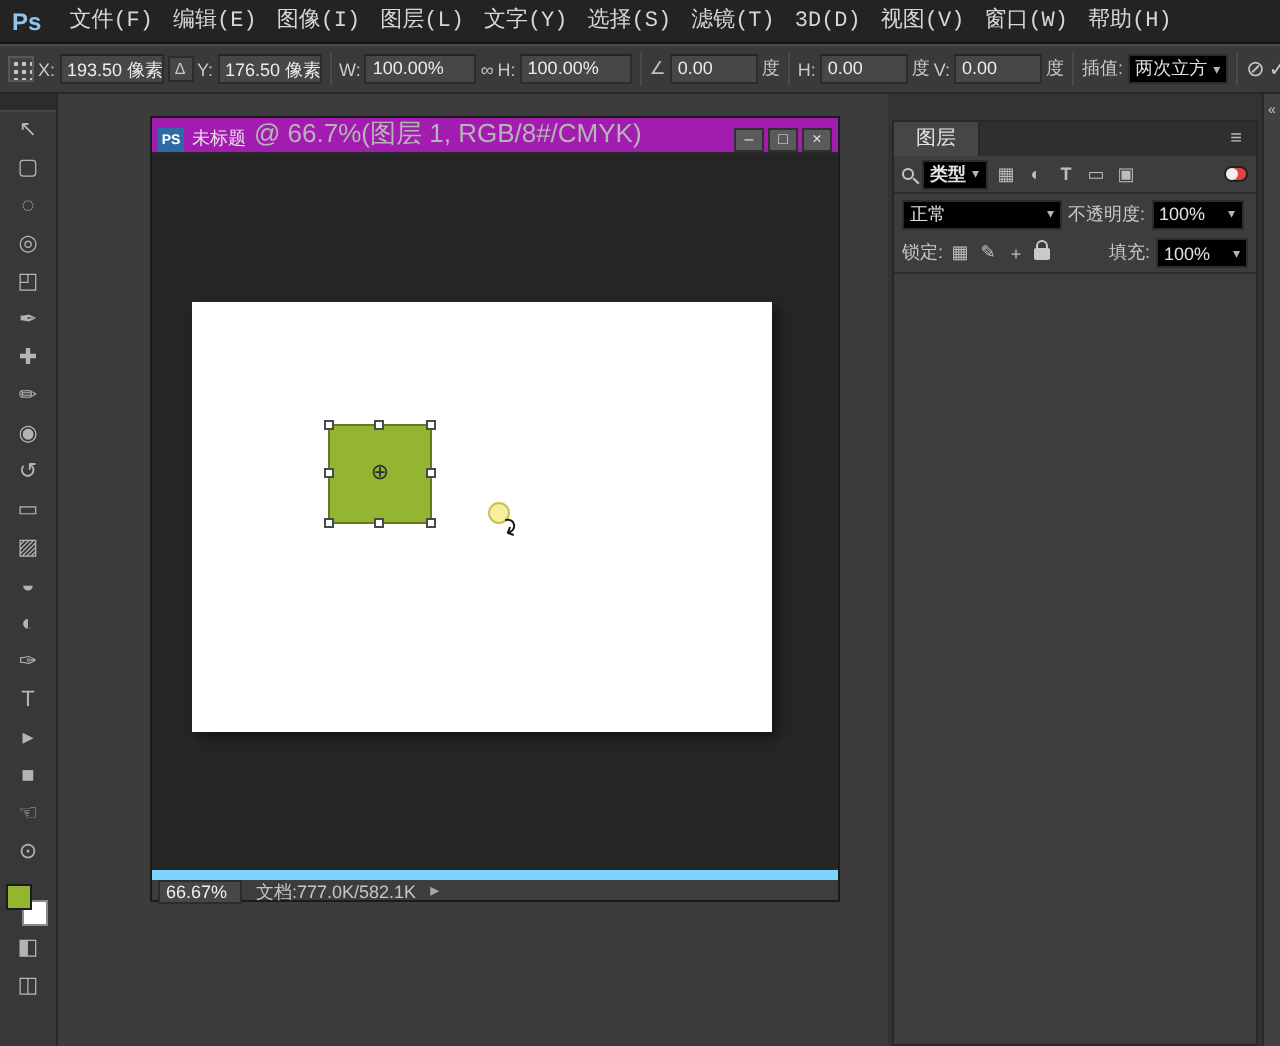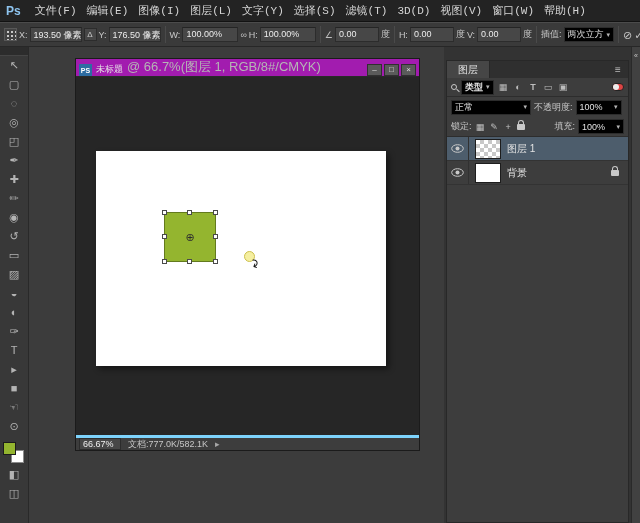--- a/index.html
+++ b/index.html
@@ -64,22 +64,22 @@
   .handle { position:absolute; width:5px; height:5px; background:#ffffff; border:1px solid #4a4a4a; }
   .h-nw{left:-3px;top:-3px;} .h-n{left:50%;margin-left:-3px;top:-3px;} .h-ne{right:-3px;top:-3px;}
   .h-w{left:-3px;top:50%;margin-top:-3px;} .h-e{right:-3px;top:50%;margin-top:-3px;}
   .h-sw{left:-3px;bottom:-3px;} .h-s{left:50%;margin-left:-3px;bottom:-3px;} .h-se{right:-3px;bottom:-3px;}
   .center-ref { position:absolute; left:50%; top:50%; transform:translate(-50%,-50%);
                 color:#2e2e2e; font-size:11px; line-height:1; }
   .ydot { position:absolute; left:148px; top:100px; width:11px; height:11px; border-radius:50%;
           background:#f5efa0; border:1px solid #cdc04c; }
   .rcur { position:absolute; left:153px; top:107px; color:#141414; font-size:12px; line-height:1;
           transform:rotate(65deg); }
-  .doc-statusbar { height:15px; background:#3d3d3d; border-top:3px solid #7dd3fc; flex:0 0 auto;
-                   display:flex; align-items:center; gap:7px; padding:0 3px; font-size:9px; color:#c6c6c6; }
+  .doc-statusbar { height:15px; background:#3d3d3d; border-top:5px solid #7dd3fc; flex:0 0 auto;
+                   display:flex; align-items:flex-start; gap:7px; padding:0 3px; font-size:9px; color:#c6c6c6; }
   .zoom-field { background:#474747; border:1px solid #2c2c2c; padding:0 3px; width:42px; height:12px;
                 line-height:10px; color:#eeeeee; }
   .status-arrow { color:#a8a8a8; font-size:9px; }
 
   
   .dock { position:absolute; left:444px; top:47px; right:0; bottom:0; background:#333333; }
   .dock-edge { position:absolute; right:0; top:0; width:9px; bottom:0; background:#414141;
                border-left:1px solid #292929; }
   .dock-edge-btn { width:7px; height:10px; margin:4px auto 0; color:#c5c5c5; font-size:7px;
                    line-height:10px; text-align:center; }
@@ -290,39 +290,16 @@
         <span class="lock-ico">+</span>
         <span class="lockicon"></span>
         <span class="fill-group">
           <span class="plbl">填充:</span>
           <span class="combo pct-combo">
             <span>100%</span>
             <span class="arrow">▾</span>
           </span>
         </span>
       </div>
-      <div class="layers">
-        <div class="layer-row selected">
-          <div class="eye-cell">
-            <svg width="13" height="9">
-              <ellipse cx="6.5" cy="4.5" rx="5.8" ry="3.8" fill="none" stroke="#c9c9c9" stroke-width="1"></ellipse>
-              <circle cx="6.5" cy="4.5" r="2" fill="#c9c9c9"></circle>
-            </svg>
-          </div>
-          <div class="thumb checker"></div>
-          <span class="layer-name">图层 1</span>
-        </div>
-        <div class="layer-row">
-          <div class="eye-cell">
-            <svg width="13" height="9">
-              <ellipse cx="6.5" cy="4.5" rx="5.8" ry="3.8" fill="none" stroke="#c9c9c9" stroke-width="1"></ellipse>
-              <circle cx="6.5" cy="4.5" r="2" fill="#c9c9c9"></circle>
-            </svg>
-          </div>
-          <div class="thumb white"></div>
-          <span class="layer-name">背景</span>
-          <span class="layer-lock lockicon"></span>
-        </div>
-      </div>
     </div>
   </div>
 
 </div>
 
 </body></html>

